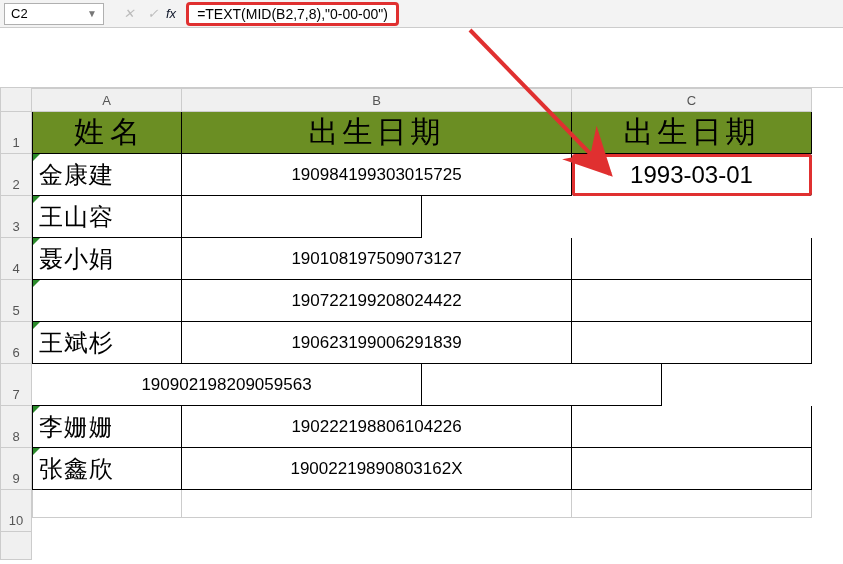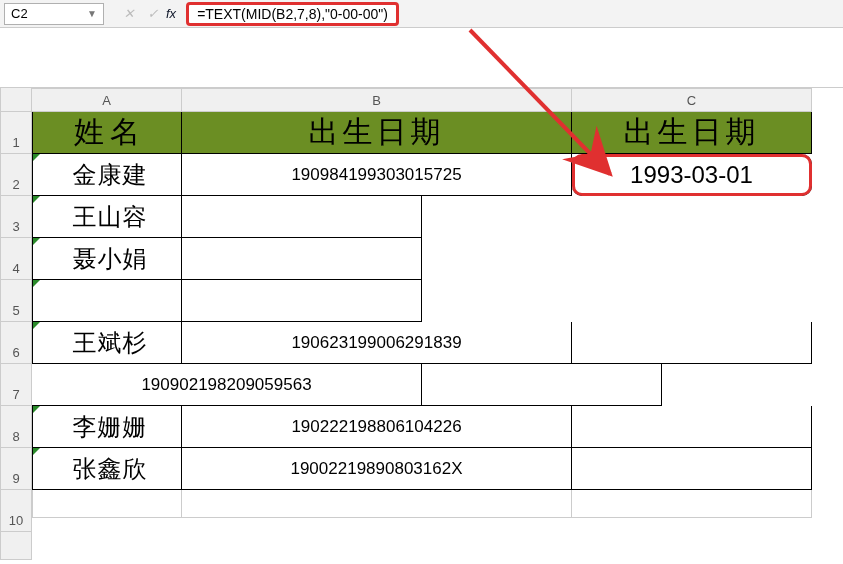--- a/index.html
+++ b/index.html
@@ -30,29 +30,29 @@
   .colhdr-row { display: flex; height: 24px; }
   .colhdr { border: 1px solid #ccc; border-left: none; background: #f0f0f0; display: flex; align-items: center; justify-content: center; font-size: 13px; color: #555; }
   .colA { width: 150px; }
   .colB { width: 390px; }
   .colC { width: 240px; }
 
   .data-row { display: flex; height: 42px; }
   .data-row:last-child { height: 28px; }
   .cell { border: 1px solid #000; border-left: none; border-top: none; display: flex; align-items: center; font-size: 24px; font-family: "SimSun", serif; position: relative; }
   .cell .gm { position: absolute; top: 0; left: 0; width: 0; height: 0; border-left: 7px solid #2a8a2a; border-bottom: 7px solid transparent; }
-  .colA.cell { border-left: 1px solid #000; padding-left: 6px; letter-spacing: 1px; justify-content: center; }
+  .colA.cell { border-left: 1px solid #000; padding-left: 6px; letter-spacing: 1px; }
   .colB.cell { justify-content: center; font-family: Arial, sans-serif; font-size: 17px; }
   .colC.cell { justify-content: center; font-family: Arial, sans-serif; font-size: 24px; }
 
   .header-row .cell { background: #6b8e23; color: #000000; font-family: Liberation Mono, monospace; font-size: 30px; justify-content: center; letter-spacing: 6px; }
   .header-row .colB.cell { letter-spacing: 4px; }
   .header-row .colC.cell { letter-spacing: 4px; }
 
-  .selected-cell { outline: 3px solid #e03030; outline-offset: -3px; border-radius: 10px; }
+  .selected-cell { outline: 3px solid #e03030; outline-offset: -3px; border-radius: 3px; }
 
   .empty-row .cell { border-color: #ccc; border-left-color: #ccc; }
   .empty-row .colA.cell { border-left-color: #ccc; }
 
 </style>
 </head>
 <body>
 
 <div class="formula-bar">
   <div class="namebox">
@@ -124,27 +124,29 @@
         </div>
       <div class="cell colC"></div>
     </div>
 
 
     <div class="data-row">
       <div class="cell colA">
           <span class="gm"></span>
           <span>聂小娟</span>
         </div>
+      <div class="cell colB">190108197509073127</div>
       <div class="cell colC"></div>
     </div>
 
     <div class="data-row">
       <div class="cell colA">
           <span class="gm"></span>
         </div>
+      <div class="cell colB">190722199208024422</div>
       <div class="cell colC"></div>
     </div>
 
     <div class="data-row">
       <div class="cell colA">
           <span class="gm"></span>
           <span>王斌杉</span>
         </div>
       <div class="cell colB">190623199006291839</div>
       <div class="cell colC"></div>

